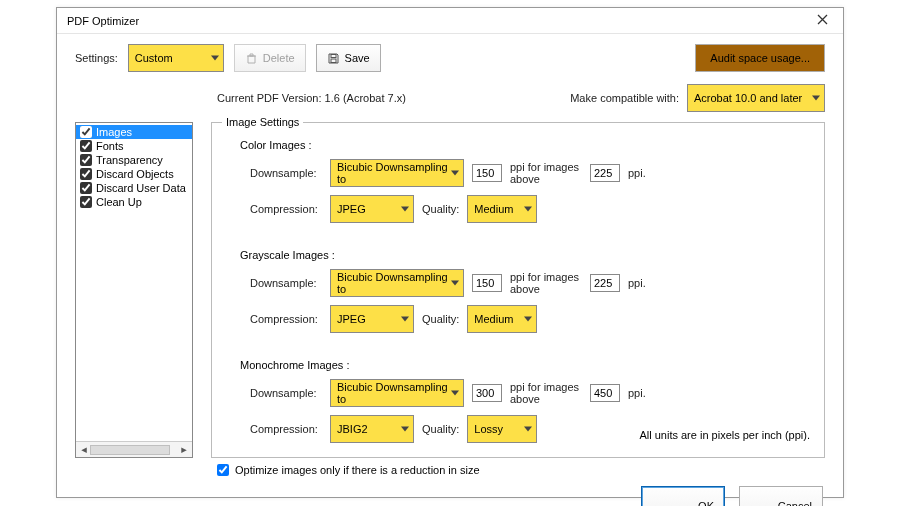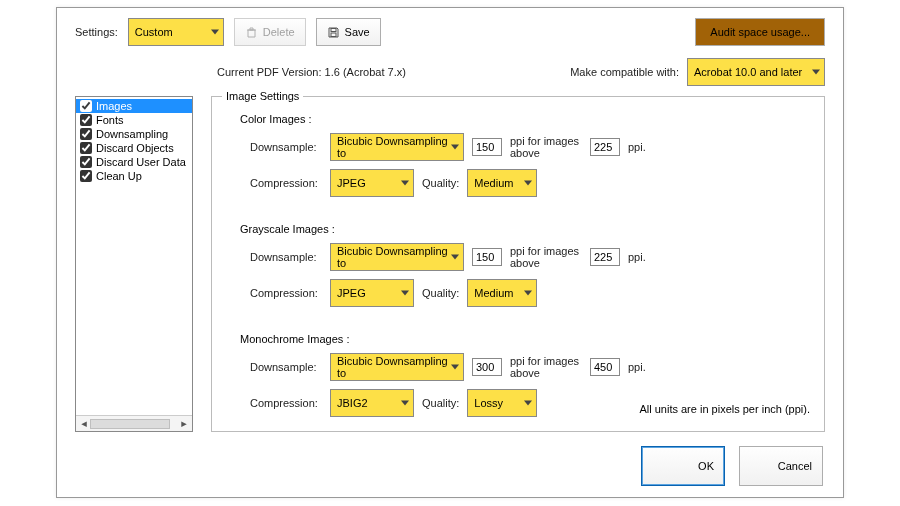--- a/index.html
+++ b/index.html
@@ -41,20 +41,28 @@
     .opt-row { padding: 2px 0 0 160px; display:flex; align-items:center; gap:6px;}
     .opt-row input[type=checkbox]{width:12px;height:12px;}
     .footer { display:flex; justify-content:flex-end; gap:14px; padding: 10px 20px 0 0;}
     .footer .btn { width: 84px; justify-content:flex-end; height:40px;}
     .footer .btn.primary { border: 1px solid #0a63b0; box-shadow: inset 0 0 0 1px #5aa3e0;}
   </style>
 </head>
 <body>
 
 <div class="dialog">
+  <div class="titlebar">
+    <div class="title">PDF Optimizer</div>
+    <div class="close">
+      <svg width="11" height="11" viewBox="0 0 11 11">
+          <path d="M1 1 L10 10 M10 1 L1 10" stroke="#333" stroke-width="1.3"></path>
+        </svg>
+    </div>
+  </div>
 
   <div class="toolbar-row">
     <span class="lbl">Settings:</span>
     <div class="select" style="width:96px">
       <span>Custom</span>
     </div>
     <div class="btn disabled">
       <span class="icon icon-trash">
         <svg viewBox="0 0 13 13">
             <path d="M3 4h7v7H3z M5 2h3v2H5z M2 4h9" fill="none" stroke="#b0b0b0" stroke-width="1"></path>
@@ -93,21 +101,21 @@
         <div class="side-item selected">
           <input type="checkbox" checked="" style="">
           <span>Images</span>
         </div>
         <div class="side-item">
           <input type="checkbox" checked="" style="">
           <span>Fonts</span>
         </div>
         <div class="side-item">
           <input type="checkbox" checked="" style="">
-          <span>Downsampling</span>
+          <span>Transparency</span>
         </div>
         <div class="side-item">
           <input type="checkbox" checked="" style="">
           <span>Discard Objects</span>
         </div>
         <div class="side-item">
           <input type="checkbox" checked="" style="">
           <span>Discard User Data</span>
         </div>
         <div class="side-item">
@@ -189,20 +197,24 @@
         <span class="lbl" style="width:auto">Quality:</span>
         <div class="select" style="width:70px">
             <span>Lossy</span>
           </div>
       </div>
 
       <div class="note">All units are in pixels per inch (ppi).</div>
     </div>
   </div>
 
+  <div class="opt-row">
+    <input type="checkbox" checked="" style="">
+    <span>Optimize images only if there is a reduction in size</span>
+  </div>
 
   <div class="footer">
     <div class="btn primary">
         <span>OK</span>
       </div>
     <div class="btn">
         <span>Cancel</span>
       </div>
   </div>
 </div>

